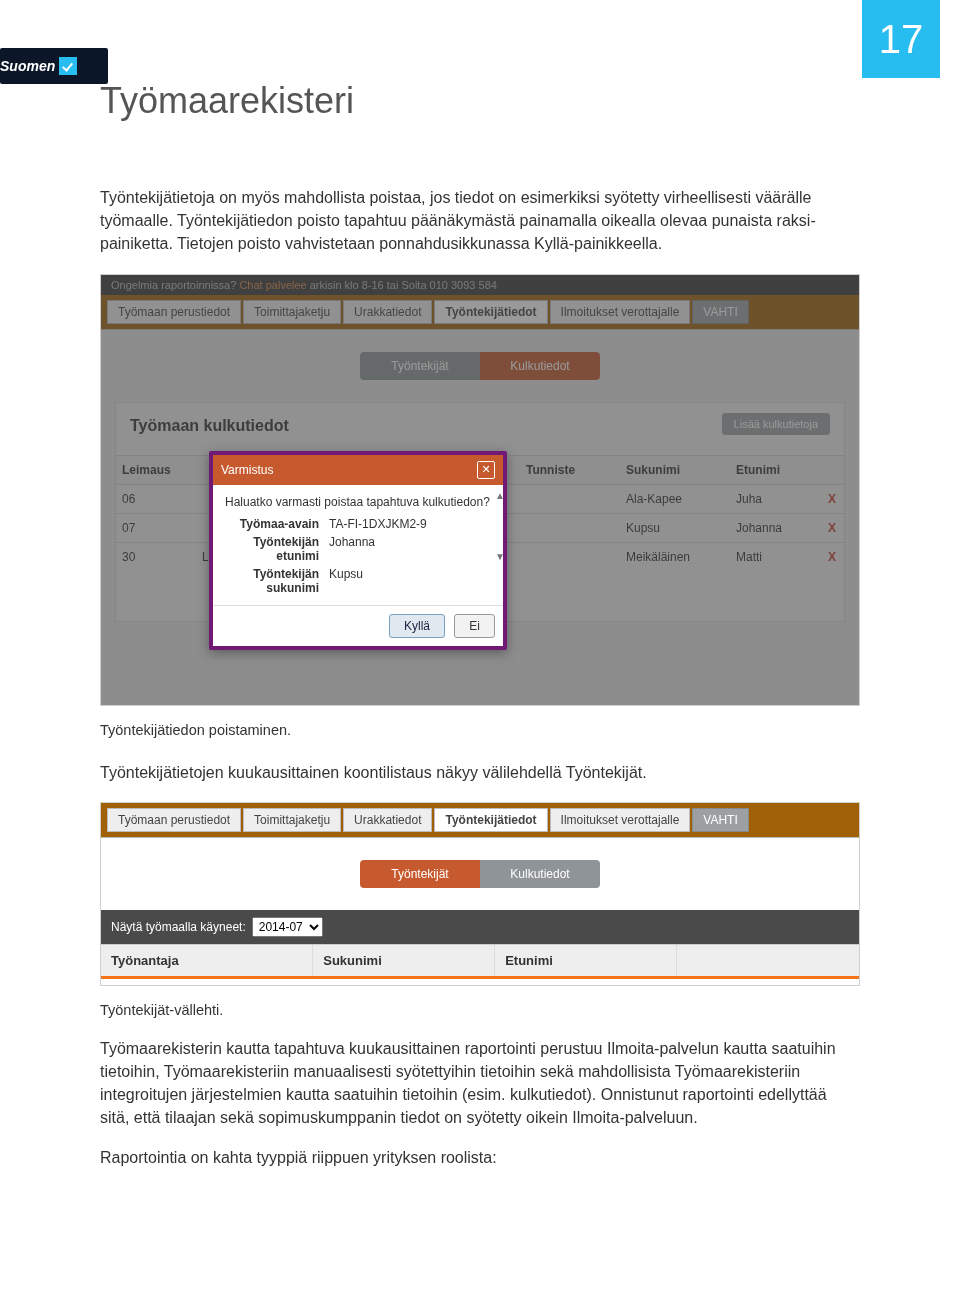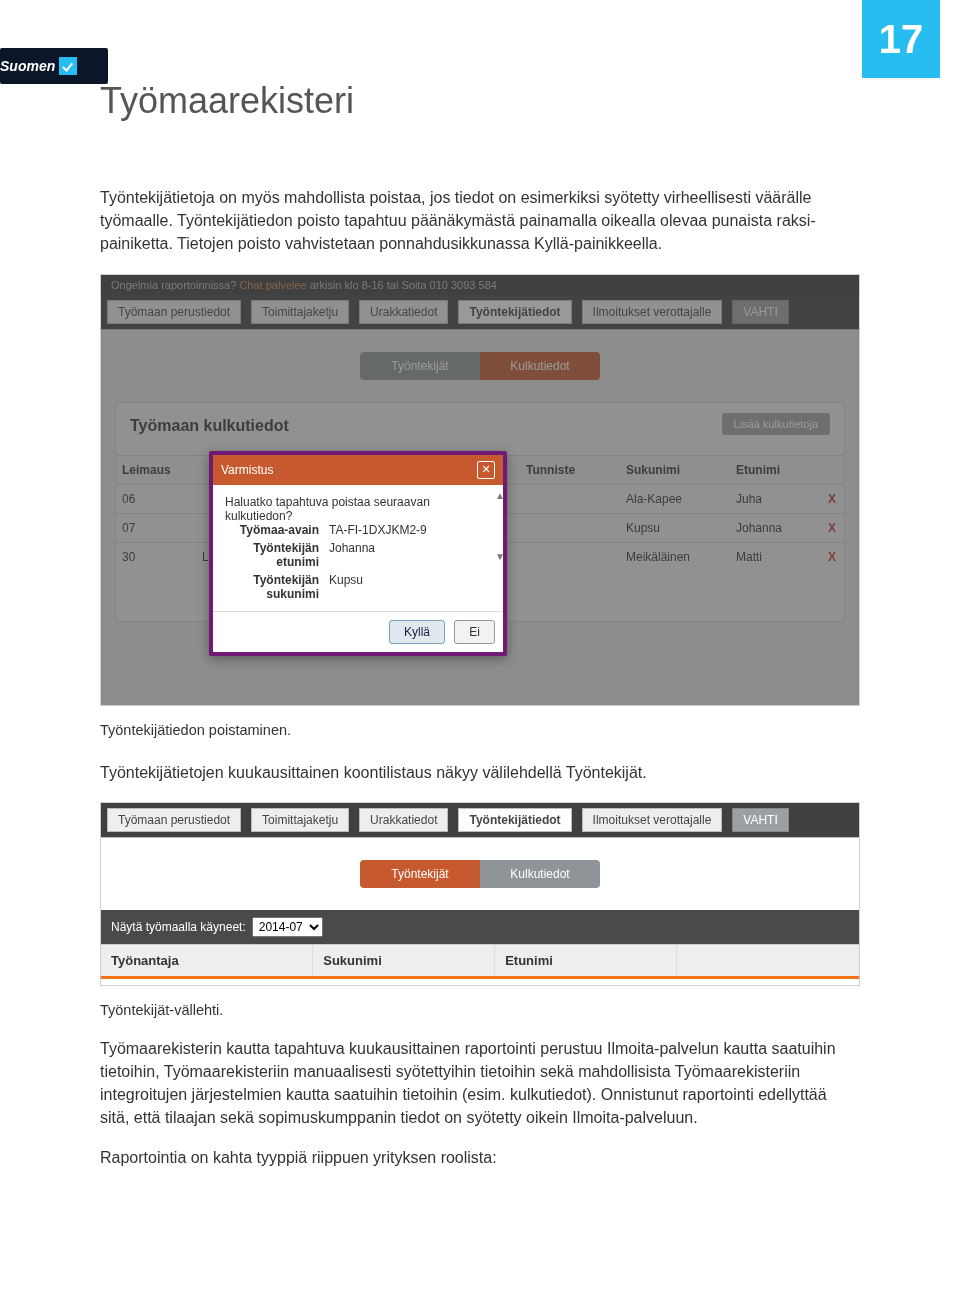--- a/index.html
+++ b/index.html
@@ -1,33 +1,33 @@
 <!DOCTYPE html>
 <html><head>
 <meta charset="utf-8">
 <style>
   body{font-family:"Segoe UI",Tahoma,Arial,sans-serif;margin:0;background:#fff;color:#333;width:960px}
   .page{padding:80px 100px;position:relative}
-  .pg-badge{position:absolute;top:0;right:20px;width:78px;height:78px;background:#28bdf0;color:#fff;font-size:40px;font-weight:700;display:flex;align-items:center;justify-content:center;font-family:"Century Gothic","Segoe UI",sans-serif}
+  .pg-badge{position:absolute;top:0;right:20px;width:78px;height:78px;background:#28bdf0;color:#fff;font-size:40px;font-weight:400;display:flex;align-items:center;justify-content:center;font-family:"Century Gothic","Segoe UI",sans-serif}
   .logo{position:absolute;top:48px;left:0;width:108px;height:36px;background:#0b1728;border-radius:2px;display:flex;align-items:center;justify-content:flex-start}
   .logo .txt{color:#fff;font-size:14px;font-style:italic;font-weight:bold;font-family:"Segoe UI",sans-serif}
   .logo .chk{width:18px;height:18px;background:#28bdf0;margin-left:4px;position:relative}
   .logo .chk:after{content:"";position:absolute;left:3px;top:7px;width:4px;height:8px;border-right:2px solid #fff;border-bottom:2px solid #fff;transform:rotate(40deg) translateY(-4px)}
   h1.doc-title{text-align:left;font-size:36px;font-weight:normal;font-family:"Century Gothic","Segoe UI",sans-serif;color:#555;margin:0 0 64px}
   p{font-size:16px;line-height:1.45;font-family:"Century Gothic","Segoe UI",sans-serif}
   .cap{font-size:14.5px;color:#333;margin:14px 0 20px}
   .sec-head .num{color:#28bdf0;font-weight:bold;font-size:20px}
   .sec-head .ttl{color:#28bdf0;font-weight:bold;font-size:20px;margin-left:26px}
 
   
   .shot{border:1px solid #cfcfcf;background:#e5e5e5;position:relative;font-size:12px;color:#303030}
   .shot1{height:430px;margin:18px 0 8px}
   .bar-top{background:#3a3a3a;color:#b9b9b9;font-size:11px;padding:4px 10px}
   .bar-top a{color:#d78a4f}
-  .tabs{background:#404040;border-bottom:1px solid #bbb;padding:5px 6px;display:flex;gap:10px}
+  .tabs{background:#a16207;border-bottom:1px solid #bbb;padding:5px 6px;display:flex;gap:2px}
   .tab{background:#eee;border:1px solid #bbb;padding:4px 10px;color:#444;font-size:12px}
   .tab.act{background:#fff;font-weight:bold}
   .tab.dark{background:#9da0a2;color:#fff;border-color:#888}
   .seg{display:flex;justify-content:center;gap:0;margin:22px 0}
   .seg .b{width:120px;text-align:center;padding:7px 0;color:#fff;font-size:12px}
   .seg .b.l{background:#8f9498;border-radius:4px 0 0 4px}
   .seg .b.r{background:#c65a2e;border-radius:0 4px 4px 0}
   .seg .b.l.on{background:#c65a2e}
   .seg .b.r.off{background:#8f9498}
   .panel{background:#eee;margin:0 14px;border:1px solid #d2d2d2;padding:0 0 50px}
@@ -35,21 +35,21 @@
   .addbtn{float:right;margin:-42px 14px 0 0;background:#9da0a2;color:#fff;font-size:11px;padding:5px 12px;border-radius:3px}
   .grid{display:grid;grid-template-columns:80px 80px 1fr 100px 110px 90px 24px;gap:0;font-size:12px}
   .grid>div{padding:7px 6px;border-top:1px solid #d0d0d0}
   .grid .hd{font-weight:bold;color:#333;background:#e9e9e9}
   .xdel{color:#c0392b;font-weight:bold;text-align:center}
   .scrim{position:absolute;inset:0;background:rgba(70,70,70,.55)}
   .modal{position:absolute;left:108px;top:176px;width:290px;background:#fff;border:4px solid #701a75;box-shadow:0 3px 12px rgba(0,0,0,.35);font-size:12px;border-radius:2px}
   .m-head{background:#c65a2e;color:#fff;padding:6px 8px;display:flex;justify-content:space-between;align-items:center}
   .m-close{width:16px;height:16px;border:1px solid #fff;display:flex;align-items:center;justify-content:center;font-size:11px;border-radius:2px}
   .m-body{padding:10px 12px;color:#333}
-  .kv{display:grid;grid-template-columns:94px 1fr;gap:4px 10px;margin-top:0}
+  .kv{display:grid;grid-template-columns:94px 1fr;gap:4px 10px;margin-top:8px}
   .kv .k{text-align:right;font-weight:bold}
   .m-foot{border-top:1px solid #ddd;padding:8px;text-align:right}
   .btn{display:inline-block;border:1px solid #989898;padding:4px 14px;border-radius:3px;font-size:12px;margin-left:6px;color:#333;background:#f2f2f2}
   .btn.primary{background:#dfe9ef;border-color:#7aa0bf;color:#224}
   .scroll-arrows{position:absolute;right:-2px;top:35px;display:flex;flex-direction:column;gap:50px;color:#777;font-size:10px}
 
   .shot2{background:#fff;border:1px solid #cfcfcf;margin:18px 0 8px}
   .innerpad{padding:0 0 6px}
   .filterrow{background:#4a4a4a;color:#fff;padding:7px 10px;font-size:12px;display:flex;align-items:center;gap:6px}
   .filterrow select{font-size:12px;padding:1px 2px}
@@ -124,21 +124,21 @@
       </div>
     </div>
 
     <div class="scrim"></div>
     <div class="modal">
       <div class="m-head">
         <span>Varmistus</span>
         <span class="m-close">✕</span>
       </div>
       <div class="m-body">
-        <div>Haluatko tapahtuva poistaa seuraavan kulkutiedon?</div>
+        <div>Haluatko varmasti poistaa tapahtuva kulkutiedon?</div>
         <div class="kv">
           <div class="k">Työmaa-avain</div>
           <div>TA-FI-1DXJKM2-9</div>
           <div class="k">Työntekijän etunimi</div>
           <div>Johanna</div>
           <div class="k">Työntekijän sukunimi</div>
           <div>Kupsu</div>
         </div>
       </div>
       <div class="scroll-arrows">

